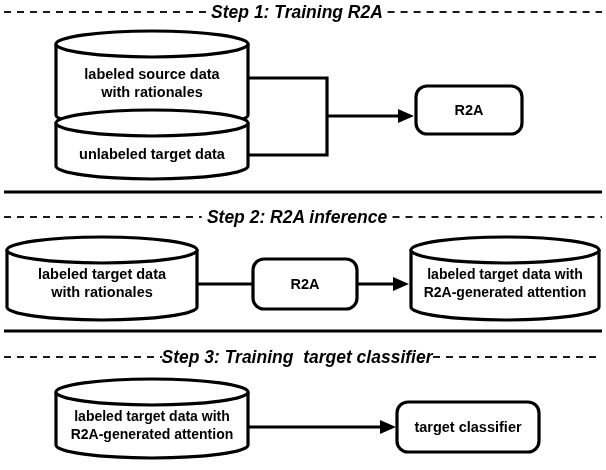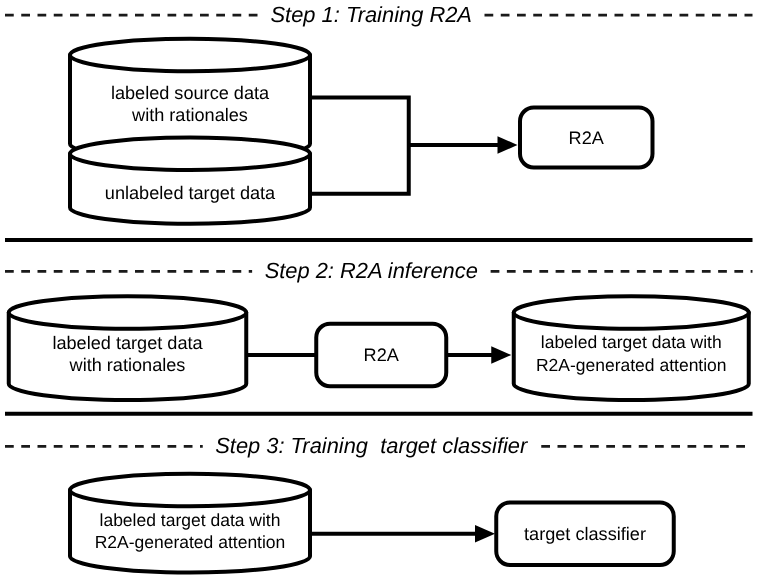--- a/index.html
+++ b/index.html
@@ -12,20 +12,21 @@
     height: 470px;
     font-family: "Liberation Sans", sans-serif;
     color: #000000;
     overflow: hidden;
   }
   #diagram-root {
     position: relative;
     width: 606px;
     height: 470px;
     background: #ffffff;
+    font-weight: bold;
   }
   svg#diagram-svg {
     position: absolute;
     left: 0;
     top: 0;
     width: 606px;
     height: 470px;
     display: block;
   }
   .shape-stroke {

